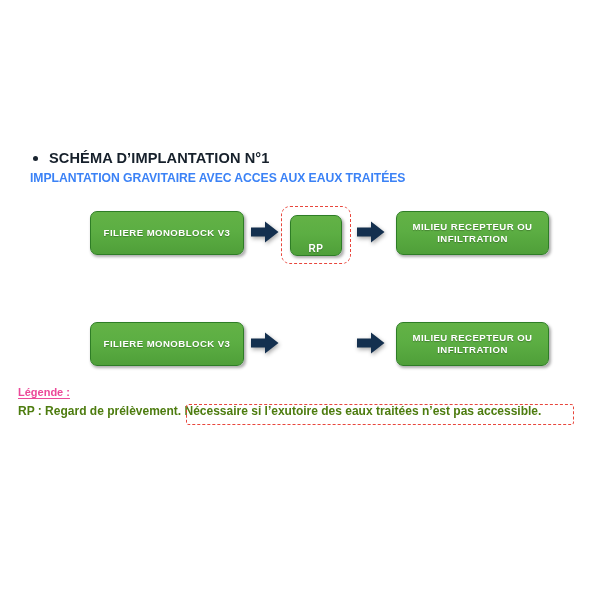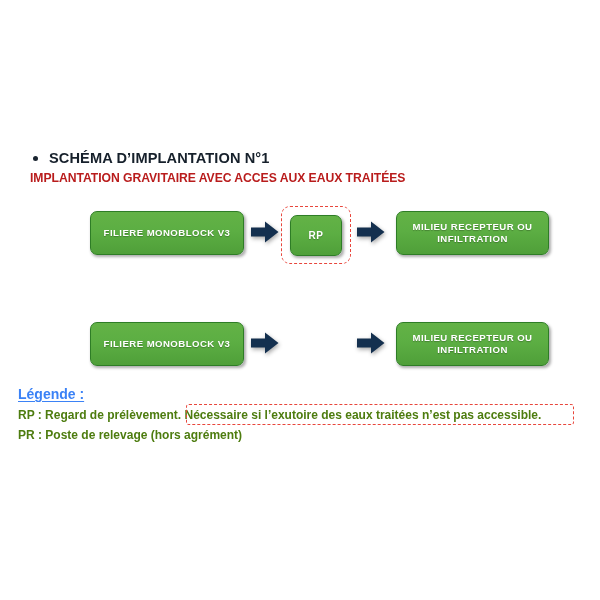--- a/index.html
+++ b/index.html
@@ -46,21 +46,21 @@
   .bullet-title {
     font-size: 14.6px;
     font-weight: bold;
     letter-spacing: 0.1px;
     color: #16202b;
     white-space: nowrap;
   }
   .sub-title {
     font-size: 12.2px;
     font-weight: bold;
-    color: #b91c1c;
+    color: #3b82f6;
     white-space: nowrap;
     margin-top: 3px;
     letter-spacing: -0.05px;
   }
 
   
   .flow {
     position: absolute;
     left: 13px;
     width: 600px;
@@ -107,25 +107,25 @@
     border: 1.6px dashed #e8463c;
     border-radius: 9px;
   }
 
   
   .legend {
     position: absolute;
     left: 18px;
   }
   .legend-title {
-    font-size: 14px;
+    font-size: 11px;
     font-weight: bold;
     text-decoration: underline;
     text-underline-offset: 2px;
-    color: #3b82f6;
+    color: #ec4899;
   }
   .legend-line {
     font-size: 12px;
     color: #4d7c0f;
     white-space: nowrap;
     margin-top: 6px;
     font-weight: 600;
   }
 
   .legend-dash {
@@ -156,21 +156,21 @@
     <div class="node" style="left:77px; top:6px; width:154px; height:44px;">
       <span class="node-label">FILIERE MONOBLOCK V3</span>
     </div>
 
     <div class="arrow" style="left:238px; top:15px;">
       <svg viewBox="0 0 28 24" xmlns="http://www.w3.org/2000/svg">
         <polygon points="0,7.5 14,7.5 14,1.5 27.5,12 14,22.5 14,16.5 0,16.5" fill="#14304f"></polygon>
       </svg>
     </div>
 
-    <div class="node" style="left:277px; top:10px; width:52px; height:41px;">
+    <div class="node" style="left:277px; top:10px; width:52px; height:41px;align-items:flex-end;">
       <span class="node-label big">RP</span>
     </div>
 
     <div class="arrow" style="left:344px; top:15px;">
       <svg viewBox="0 0 28 24" xmlns="http://www.w3.org/2000/svg">
         <polygon points="0,7.5 14,7.5 14,1.5 27.5,12 14,22.5 14,16.5 0,16.5" fill="#14304f"></polygon>
       </svg>
     </div>
 
     <div class="node" style="left:383px; top:6px; width:153px; height:44px;">
@@ -205,18 +205,17 @@
       <span class="node-label">
         <span>MILIEU RECEPTEUR OU</span><br>
         <span>INFILTRATION</span>
       </span>
     </div>
   </div>
 
   <div class="legend" style="top:386px;">
     <div class="legend-title">Légende :</div>
     <div class="legend-line">RP : Regard de prélèvement. Nécessaire si l’exutoire des eaux traitées n’est pas accessible.</div>
-    <div class="legend-line">PR : Poste de relevage (hors agrément)</div>
   </div>
 
   <div class="legend-dash" style="left:186px; top:404px; width:388px; height:21px;"></div>
 
 </div>
 
 </body></html>

